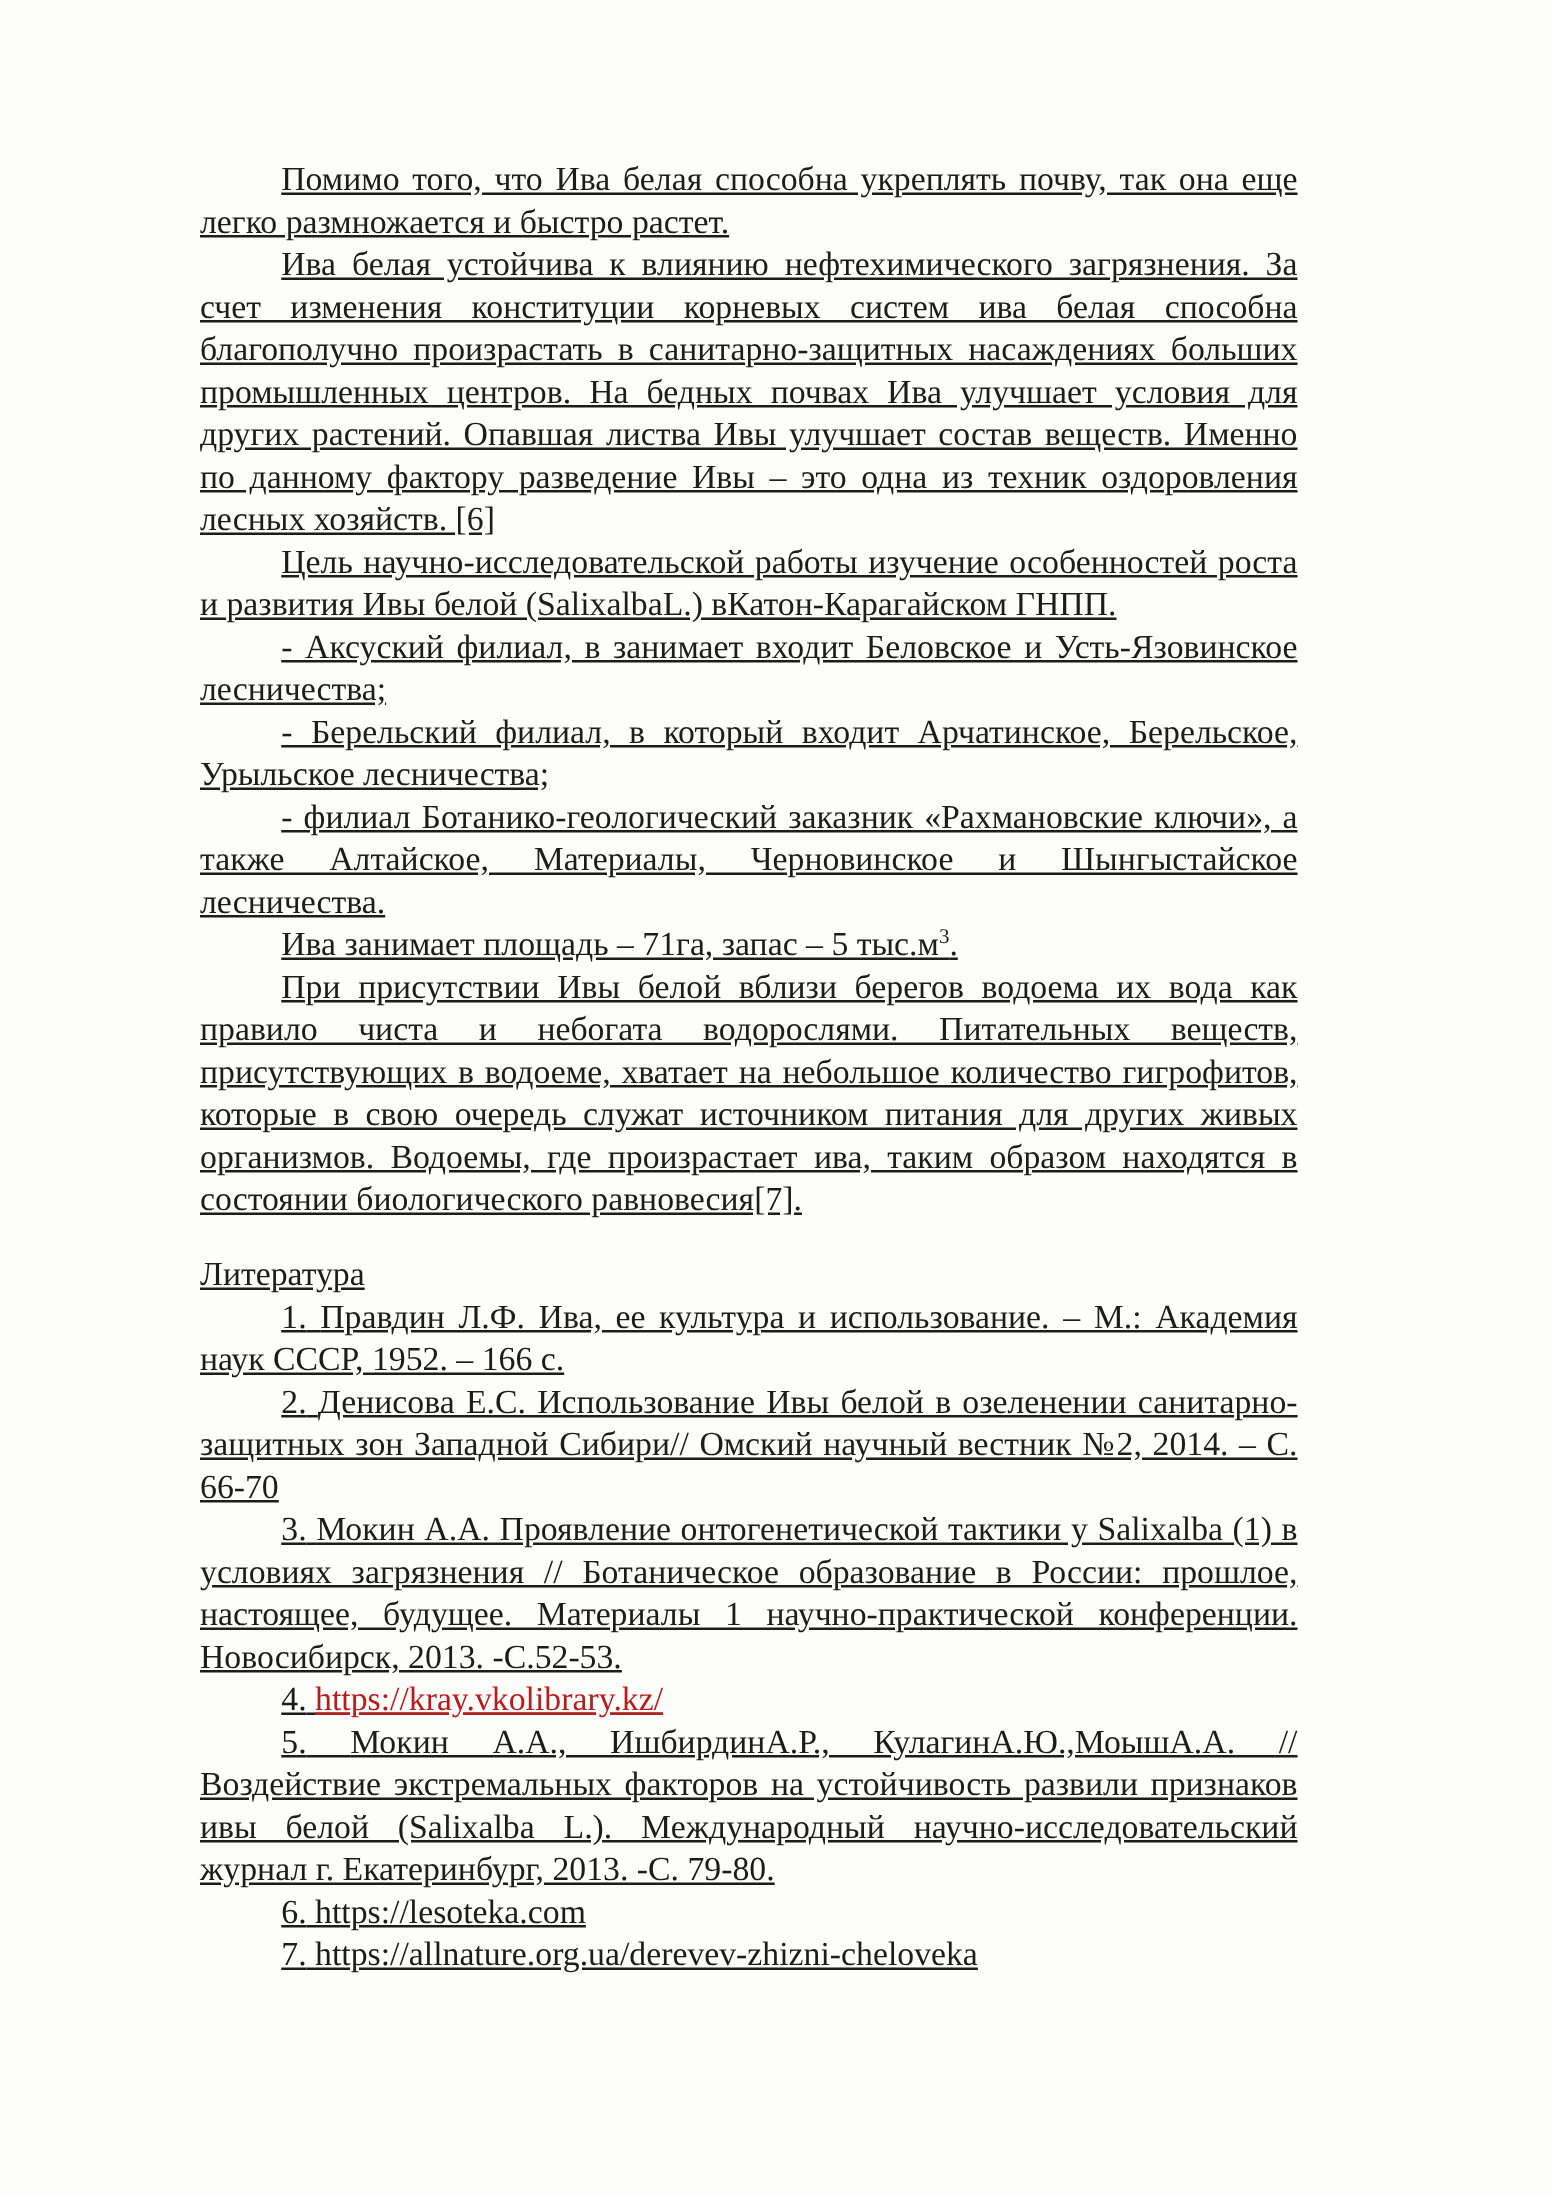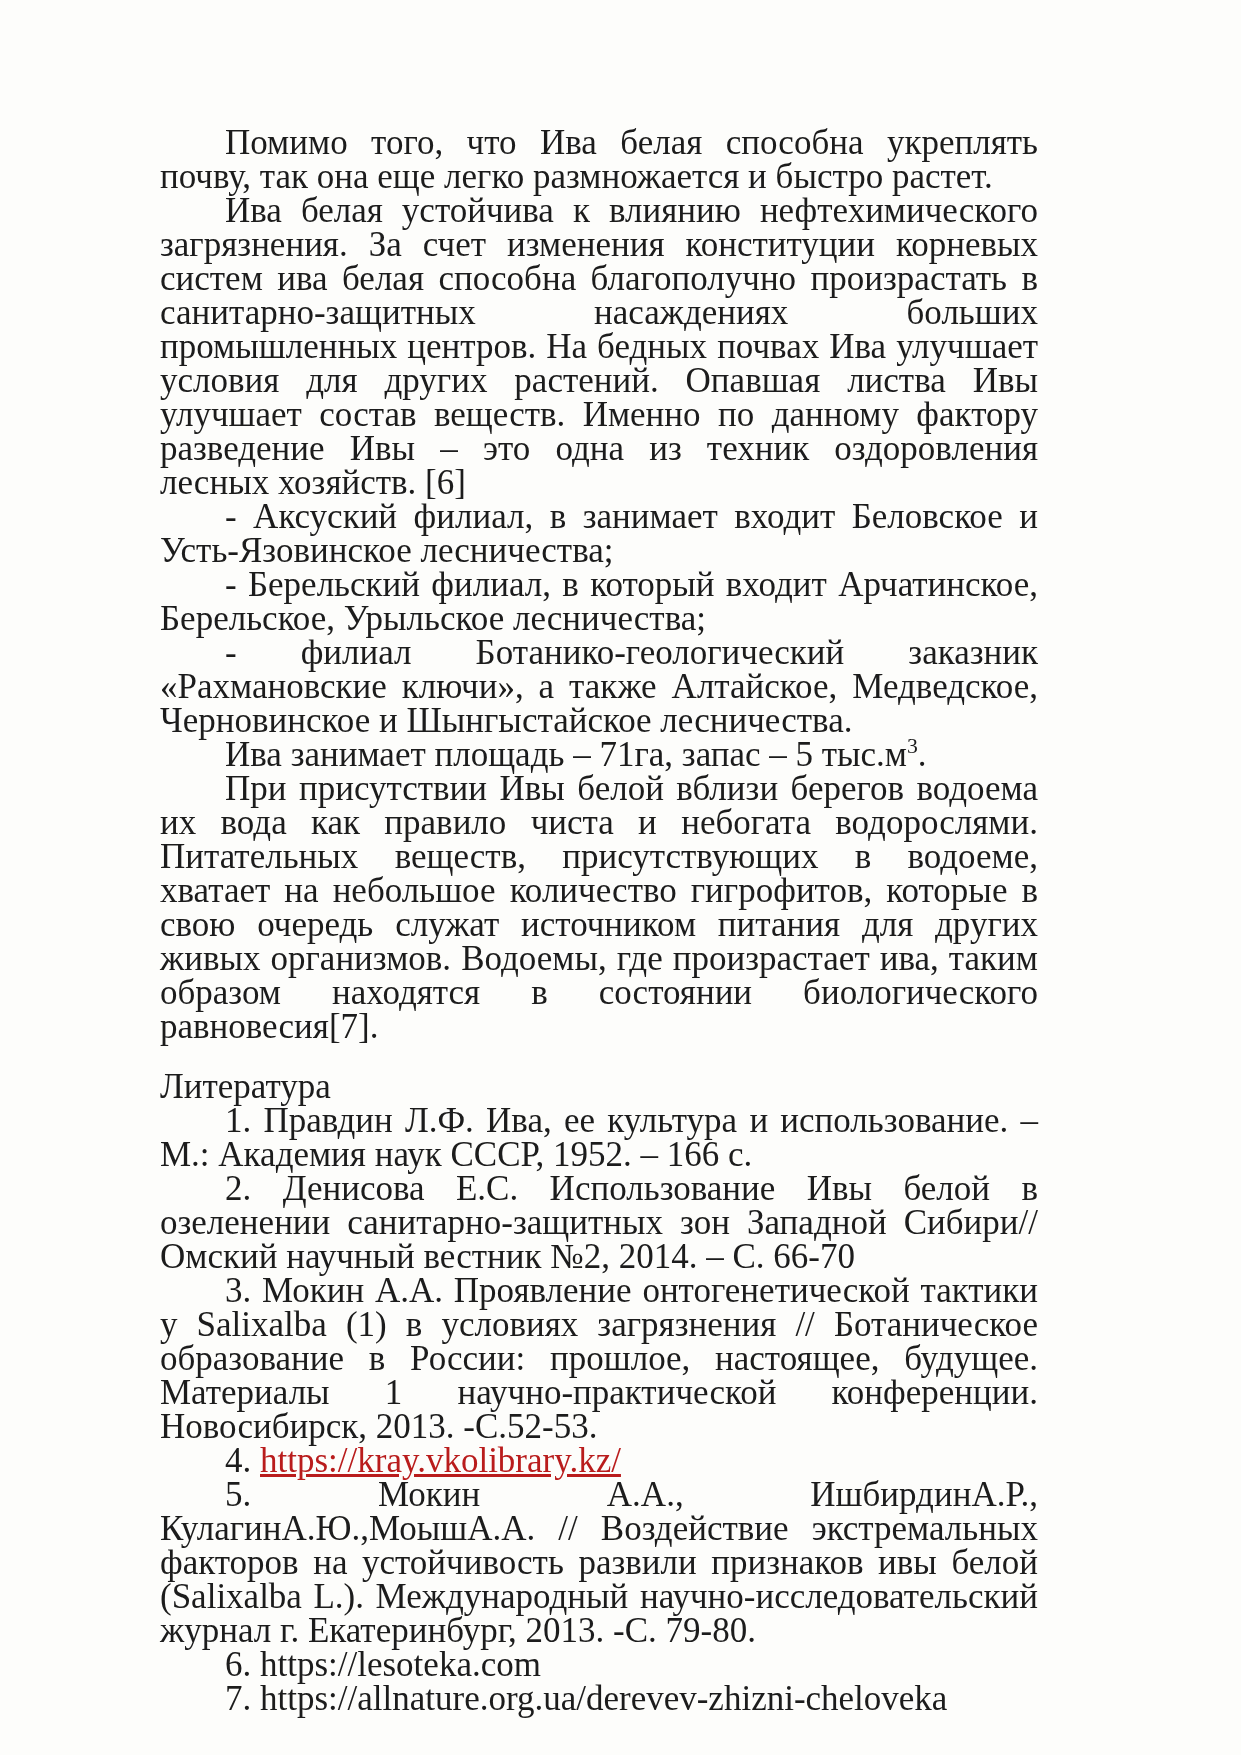--- a/index.html
+++ b/index.html
@@ -5,24 +5,25 @@
   * { margin: 0; padding: 0; box-sizing: border-box; }
   html, body { background: #ffffff; }
   .page {
     position: relative;
     width: 1241px;
     height: 1755px;
     margin: 0 auto;
     background: #fdfdfb;
     color: #1c1c1c;
     font-family: "Liberation Serif", "DejaVu Serif", serif;
-    font-size: 35px;
+    font-size: 27px;
     line-height: 34px;
     padding: 126px 203px 40px 160px;
     overflow: hidden;
+    text-decoration: underline;
   }
   .para {
     text-align: justify;
     text-indent: 65px;
   }
   .lit-heading {
     text-align: left;
     text-indent: 0;
     margin-top: 26px;
   }
@@ -40,27 +41,28 @@
 </style>
 </head>
 <body>
 
 <div class="page">
 
   <p class="para">Помимо того, что Ива белая способна укреплять почву, так она еще легко размножается и быстро растет.</p>
 
   <p class="para">Ива белая устойчива к влиянию нефтехимического загрязнения. За счет изменения конституции корневых систем ива белая способна благополучно произрастать в санитарно-защитных насаждениях больших промышленных центров. На бедных почвах Ива улучшает условия для других растений. Опавшая листва Ивы улучшает состав веществ. Именно по данному фактору разведение Ивы – это одна из техник оздоровления лесных хозяйств. [6]</p>
 
+  <p class="para">Цель научно-исследовательской работы изучение особенностей роста и развития Ивы белой (SalixalbaL.) вКатон-Карагайском ГНПП.</p>
 
 
   <p class="para">- Аксуский филиал, в занимает входит Беловское и Усть-Язовинское лесничества;</p>
 
   <p class="para">- Берельский филиал, в который входит Арчатинское, Берельское, Урыльское лесничества;</p>
 
-  <p class="para">- филиал Ботанико-геологический заказник «Рахмановские ключи», а также Алтайское, Медведское, Черновинское и Шынгыстайское лесничества.</p>
+  <p class="para">- филиал Ботанико-геологический заказник «Рахмановские ключи», а также Алтайское, Материалы, Черновинское и Шынгыстайское лесничества.</p>
 
   <p class="para"><span>Ива занимает площадь – 71га, запас – 5 тыс.м</span><sup class="cube">3</sup><span>.</span></p>
 
   <p class="para">При присутствии Ивы белой вблизи берегов водоема их вода как правило чиста и небогата водорослями. Питательных веществ, присутствующих в водоеме, хватает на небольшое количество гигрофитов, которые в свою очередь служат источником питания для других живых организмов. Водоемы, где произрастает ива, таким образом находятся в состоянии биологического равновесия[7].</p>
 
   <p class="para lit-heading">Литература</p>
 
   <p class="ref"><span>1.</span> <span>Правдин Л.Ф. Ива, ее культура и использование. – М.: Академия наук СССР, 1952. – 166 с.</span></p>
 
   <p class="ref"><span>2.</span> <span>Денисова Е.С. Использование Ивы белой в озеленении санитарно-защитных зон Западной Сибири// Омский научный вестник №2, 2014. – С. 66-70</span></p>

